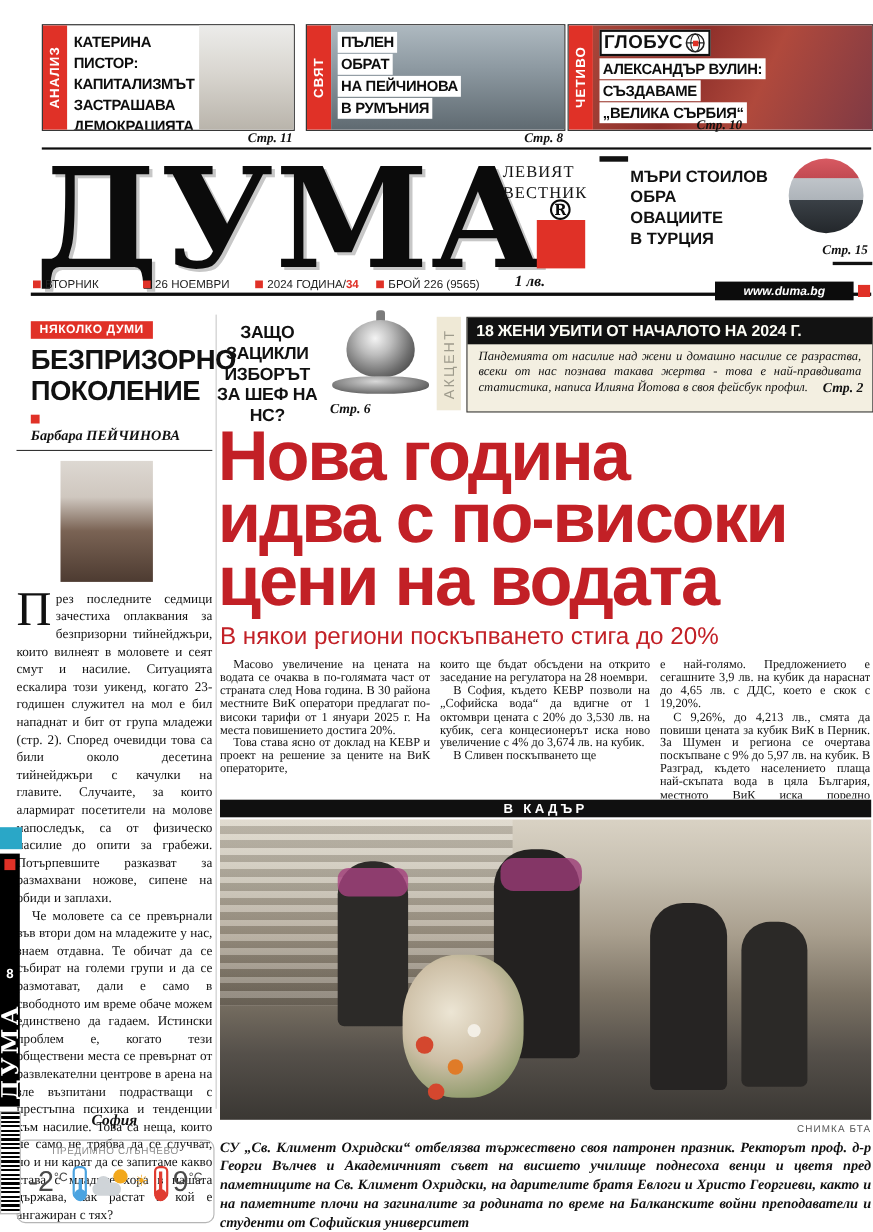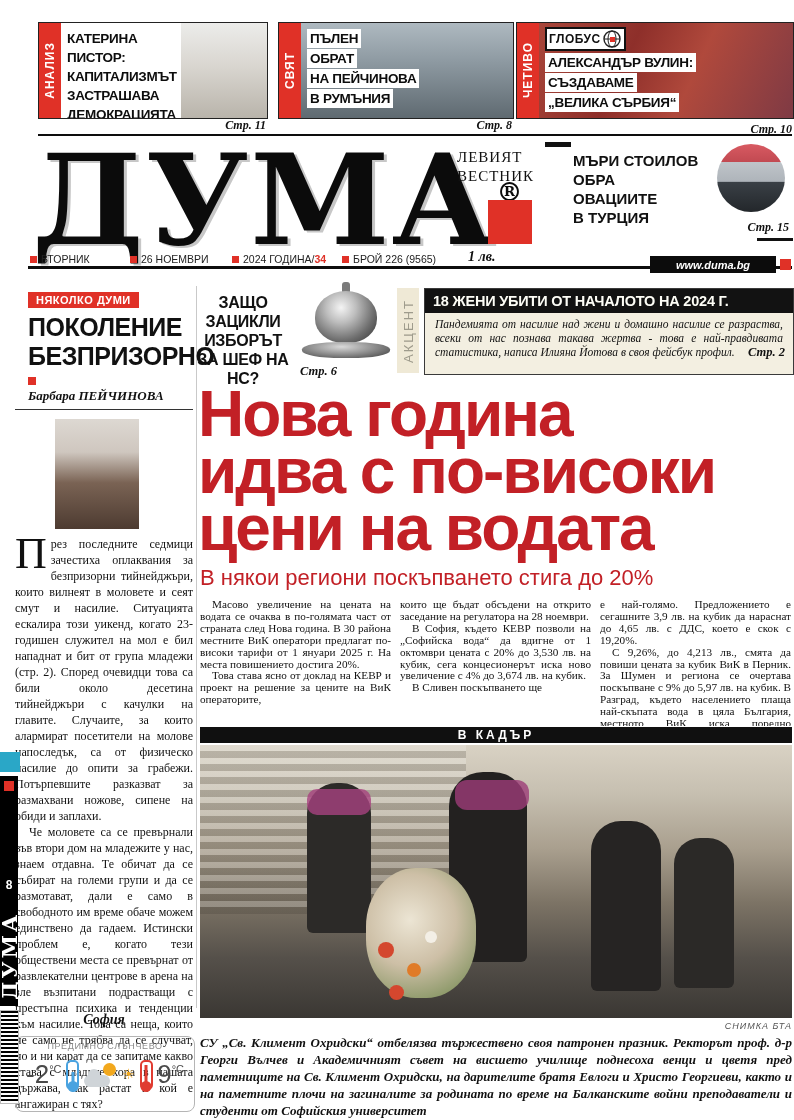--- a/index.html
+++ b/index.html
@@ -75,21 +75,21 @@
   .cloudsun .cloud::before{content:"";position:absolute;left:4px;top:-6px;width:12px;height:12px;border-radius:50%;background:#cfd4d8;}
   .sun-sm{color:#f2a81d;font-size:14px;line-height:14px;}
   
   .railstrip{background:#000;color:#fff;}
   .rail-logo{writing-mode:vertical-rl;transform:rotate(180deg);font-family:"DejaVu Serif","Liberation Serif",serif;
              font-weight:bold;font-size:21px;letter-spacing:3px;}
   .barcode{background:repeating-linear-gradient(180deg,#000 0 2px,#fff 2px 4px);border:1px solid #bbb;}
   .vline{background:#c9c9c9;}
   .stoil-line{font-family:"Liberation Sans",sans-serif;font-weight:800;font-size:15px;line-height:19px;}
   .globus{display:inline-flex;align-items:center;background:#fff;border:2px solid #111;padding:0 2px;
-          font-family:"Liberation Sans",sans-serif;font-weight:800;font-size:12px;letter-spacing:.5px;}
+          font-family:"Liberation Sans",sans-serif;font-weight:800;font-size:17px;letter-spacing:.5px;}
 </style>
 </head>
 <body>
 
 <div id="page">
 
   <div class="abs teaser" style="left:38px;top:22px;width:228px;height:95px;">
     <div class="sect">
         <span>АНАЛИЗ</span>
       </div>
@@ -131,21 +131,21 @@
         </span>
       </div>
       <div class="t-head"><span class="chip">АЛЕКСАНДЪР ВУЛИН:</span></div>
       <div class="t-head"><span class="chip">СЪЗДАВАМЕ</span></div>
       <div class="t-head"><span class="chip">„ВЕЛИКА СЪРБИЯ“</span></div>
     </div>
   </div>
 
   <div class="abs pageref" style="left:38px;top:118px;width:228px;text-align:right;">Стр. 11</div>
   <div class="abs pageref" style="left:278px;top:118px;width:234px;text-align:right;">Стр. 8</div>
-  <div class="abs pageref" style="left:516px;top:122px;width:276px;text-align:right;">Стр. 10</div>
+  <div class="abs pageref" style="left:516px;top:106px;width:276px;text-align:center;">Стр. 10</div>
   <div class="abs rule" style="left:38px;top:134px;width:754px;height:2px;"></div>
 
   <div class="abs duma" style="left:32px;top:140px;"><span>ДУМА</span><sup>®</sup></div>
   <div class="abs tagline" style="left:457px;top:148px;">
     <div>ЛЕВИЯТ</div>
     <div>ВЕСТНИК</div>
   </div>
   <div class="abs redsq" style="left:488px;top:200px;width:44px;height:44px;"></div>
 
   <div class="abs" style="left:545px;top:142px;width:248px;height:104px;">
@@ -171,22 +171,22 @@
       <span>www.duma.bg</span>
     </div>
   <div class="abs redsq" style="left:780px;top:259px;width:11px;height:11px;"></div>
 
   <div class="abs vline" style="left:196px;top:286px;width:1px;height:722px;"></div>
 
   <div class="abs" style="left:28px;top:290px;">
     <span class="kicker">НЯКОЛКО ДУМИ</span>
   </div>
   <div class="abs op-title" style="left:28px;top:313px;">
+    <div>БЕЗПРИЗОРНО</div>
     <div>ПОКОЛЕНИЕ</div>
-    <div>БЕЗПРИЗОРНО</div>
   </div>
   <div class="abs redsq" style="left:28px;top:377px;width:8px;height:8px;"></div>
   <div class="abs author" style="left:28px;top:388px;">Барбара ПЕЙЧИНОВА</div>
   <div class="abs" style="left:15px;top:409px;width:178px;height:1px;background:#333;"></div>
   <div class="abs" style="left:55px;top:419px;width:84px;height:110px;background:linear-gradient(180deg,#ddd8d2 0%,#cfc7bf 30%,#7a6354 58%,#4d3b31 100%);"></div>
 
   <div class="abs op-body" style="left:15px;top:536px;width:178px;">
     <p><span class="dropcap">П</span><span>рез последните седмици зачестиха оплаквания за безпризорни тийнейджъри, които вилнеят в моловете и сеят смут и насилие. Ситуацията ескалира този уикенд, когато 23-годишен служител на мол е бил нападнат и бит от група младежи (стр. 2). Според очевидци това са били около десетина тийнейджъри с качулки на главите. Случаите, за които алармират посетители на молове напоследък, са от физическо насилие до опити за грабежи. Потърпевшите разказват за размахвани ножове, сипене на обиди и заплахи.</span></p>
     <p class="ind">Че моловете са се превърнали във втори дом на младежите у нас, знаем отдавна. Те обичат да се събират на големи групи и да се размотават, дали е само в свободното им време обаче можем единствено да гадаем. Истински проблем е, когато тези обществени места се превърнат от развлекателни центрове в арена на зле възпитани подрастващи с престъпна психика и тенденции към насилие. Това са неща, които не само не трябва да се случват, но и ни карат да се запитаме какво става с младите хора в нашата държава, как растат и кой е ангажиран с тях?</p>
     <div class="strp" style="margin-top:5px;">Стр. 5</div>
@@ -270,21 +270,21 @@
     <div style="position:absolute;left:42%;top:10%;width:78px;height:190px;border-radius:34px 34px 6px 6px;background:#232120;"></div>
     <div style="position:absolute;left:43%;top:13%;width:74px;height:30px;background:#9c3c78;opacity:.8;border-radius:12px;"></div>
     <div style="position:absolute;left:66%;top:28%;width:70px;height:170px;border-radius:30px 30px 6px 6px;background:#262423;"></div>
     <div style="position:absolute;left:80%;top:34%;width:60px;height:150px;border-radius:26px 26px 6px 6px;background:#2b2927;"></div>
     <div style="position:absolute;left:28%;top:45%;width:110px;height:130px;border-radius:45%;background:radial-gradient(circle at 40% 40%,#ece5d4 0%,#cdbfa6 45%,#8e9a6b 80%);"></div>
     <div style="position:absolute;left:30%;top:72%;width:16px;height:16px;border-radius:50%;background:#d4472e;"></div>
     <div style="position:absolute;left:35%;top:80%;width:14px;height:14px;border-radius:50%;background:#e07b28;"></div>
     <div style="position:absolute;left:32%;top:88%;width:15px;height:15px;border-radius:50%;background:#d4472e;"></div>
     <div style="position:absolute;left:38%;top:68%;width:12px;height:12px;border-radius:50%;background:#f3efe6;"></div>
   </div>
-  <div class="abs credit" style="left:200px;top:1021px;width:592px;font-style:italic;">СНИМКА БТА</div>
+  <div class="abs credit" style="left:200px;top:1021px;width:592px;">СНИМКА БТА</div>
   <div class="abs caption" style="left:200px;top:1034px;width:592px;">СУ „Св. Климент Охридски“ отбелязва тържествено своя патронен празник. Ректорът проф. д-р Георги Вълчев и Академичният съвет на висшето училище поднесоха венци и цветя пред паметниците на Св. Климент Охридски, на дарителите братя Евлоги и Христо Георгиеви, както и на паметните плочи на загиналите за родината по време на Балканските войни преподаватели и студенти от Софийския университет</div>
 
   <div class="abs" style="left:0;top:752px;width:20px;height:20px;background:#2aa7c7;"></div>
   <div class="abs railstrip" style="left:0;top:776px;width:18px;height:230px;">
     <div class="redsq" style="position:absolute;left:4px;top:5px;width:10px;height:10px;"></div>
     <div style="position:absolute;left:0;top:102px;width:18px;text-align:center;font-family:'Liberation Sans',sans-serif;font-weight:bold;font-size:12px;color:#fff;">8</div>
     <div class="rail-logo" style="position:absolute;left:50%;bottom:6px;transform:translateX(-50%) rotate(180deg);">ДУМА</div>
   </div>
   <div class="abs barcode" style="left:0;top:1010px;width:17px;height:92px;"></div>
 

